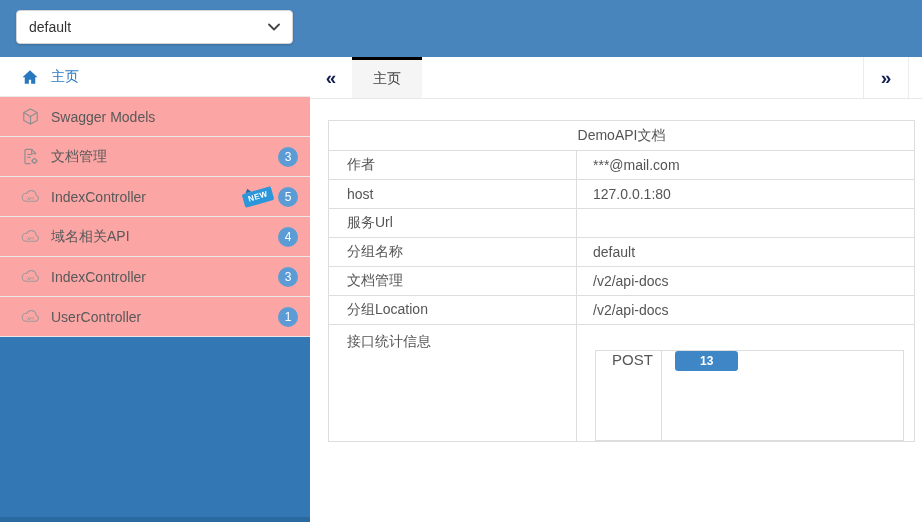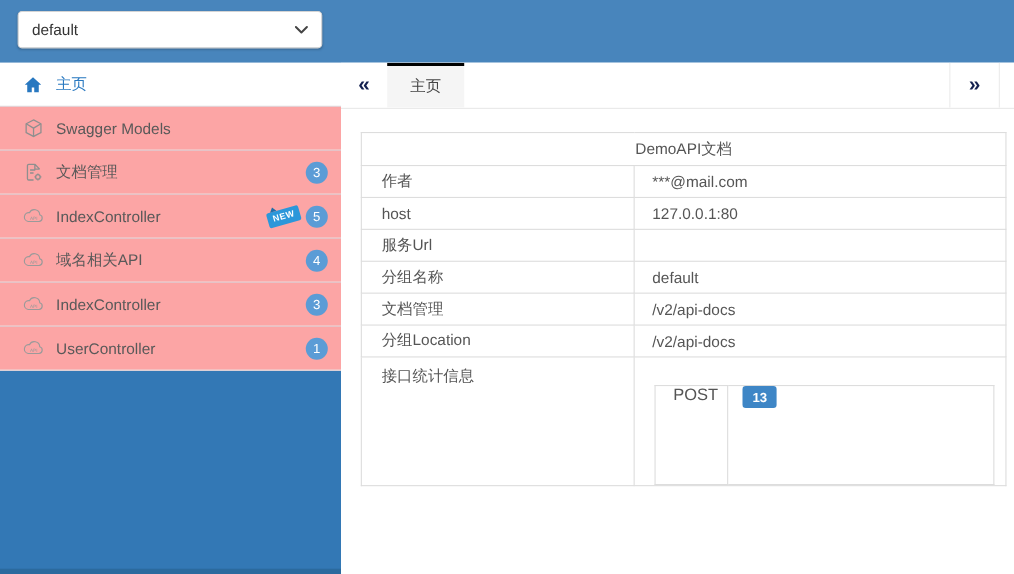--- a/index.html
+++ b/index.html
@@ -55,21 +55,21 @@
   td.cell-label{padding-left:18px; height:29px;}
   td.cell-value{padding-left:16px; height:29px;}
   tr.tall td{height:43px;}
   tr.stats-row td{height:90px; vertical-align:top;}
   tr.stats-row td.cell-label{padding-top:8px;}
   .stats-table{border-collapse:collapse; width:309px; margin:25px 0 0 18px;}
   .stats-table td{border:1px solid var(--table-border); height:35px;}
   .stats-table td.method{width:66px; padding-left:16px; color:#555; font-size:15px;}
   .stats-table td.count-cell{padding-left:13px;}
   .count-badge{display:inline-block; background:var(--count-badge-bg); color:#fff; font-size:12px;
-    font-weight:bold; padding:3px 9px; border-radius:3px; line-height:1.2;}
+    font-weight:bold; padding:3px 25px; border-radius:3px; line-height:1.2;}
 </style>
 </head>
 <body>
 
 <div class="top-header">
   <div class="group-select">
     <span>default</span>
     <span class="chev-down">
       <svg width="12" height="8" viewBox="0 0 12 8">
           <path d="M1 1.5 L6 6.5 L11 1.5" fill="none" stroke="#444" stroke-width="1.8" stroke-linecap="round" stroke-linejoin="round"></path>

